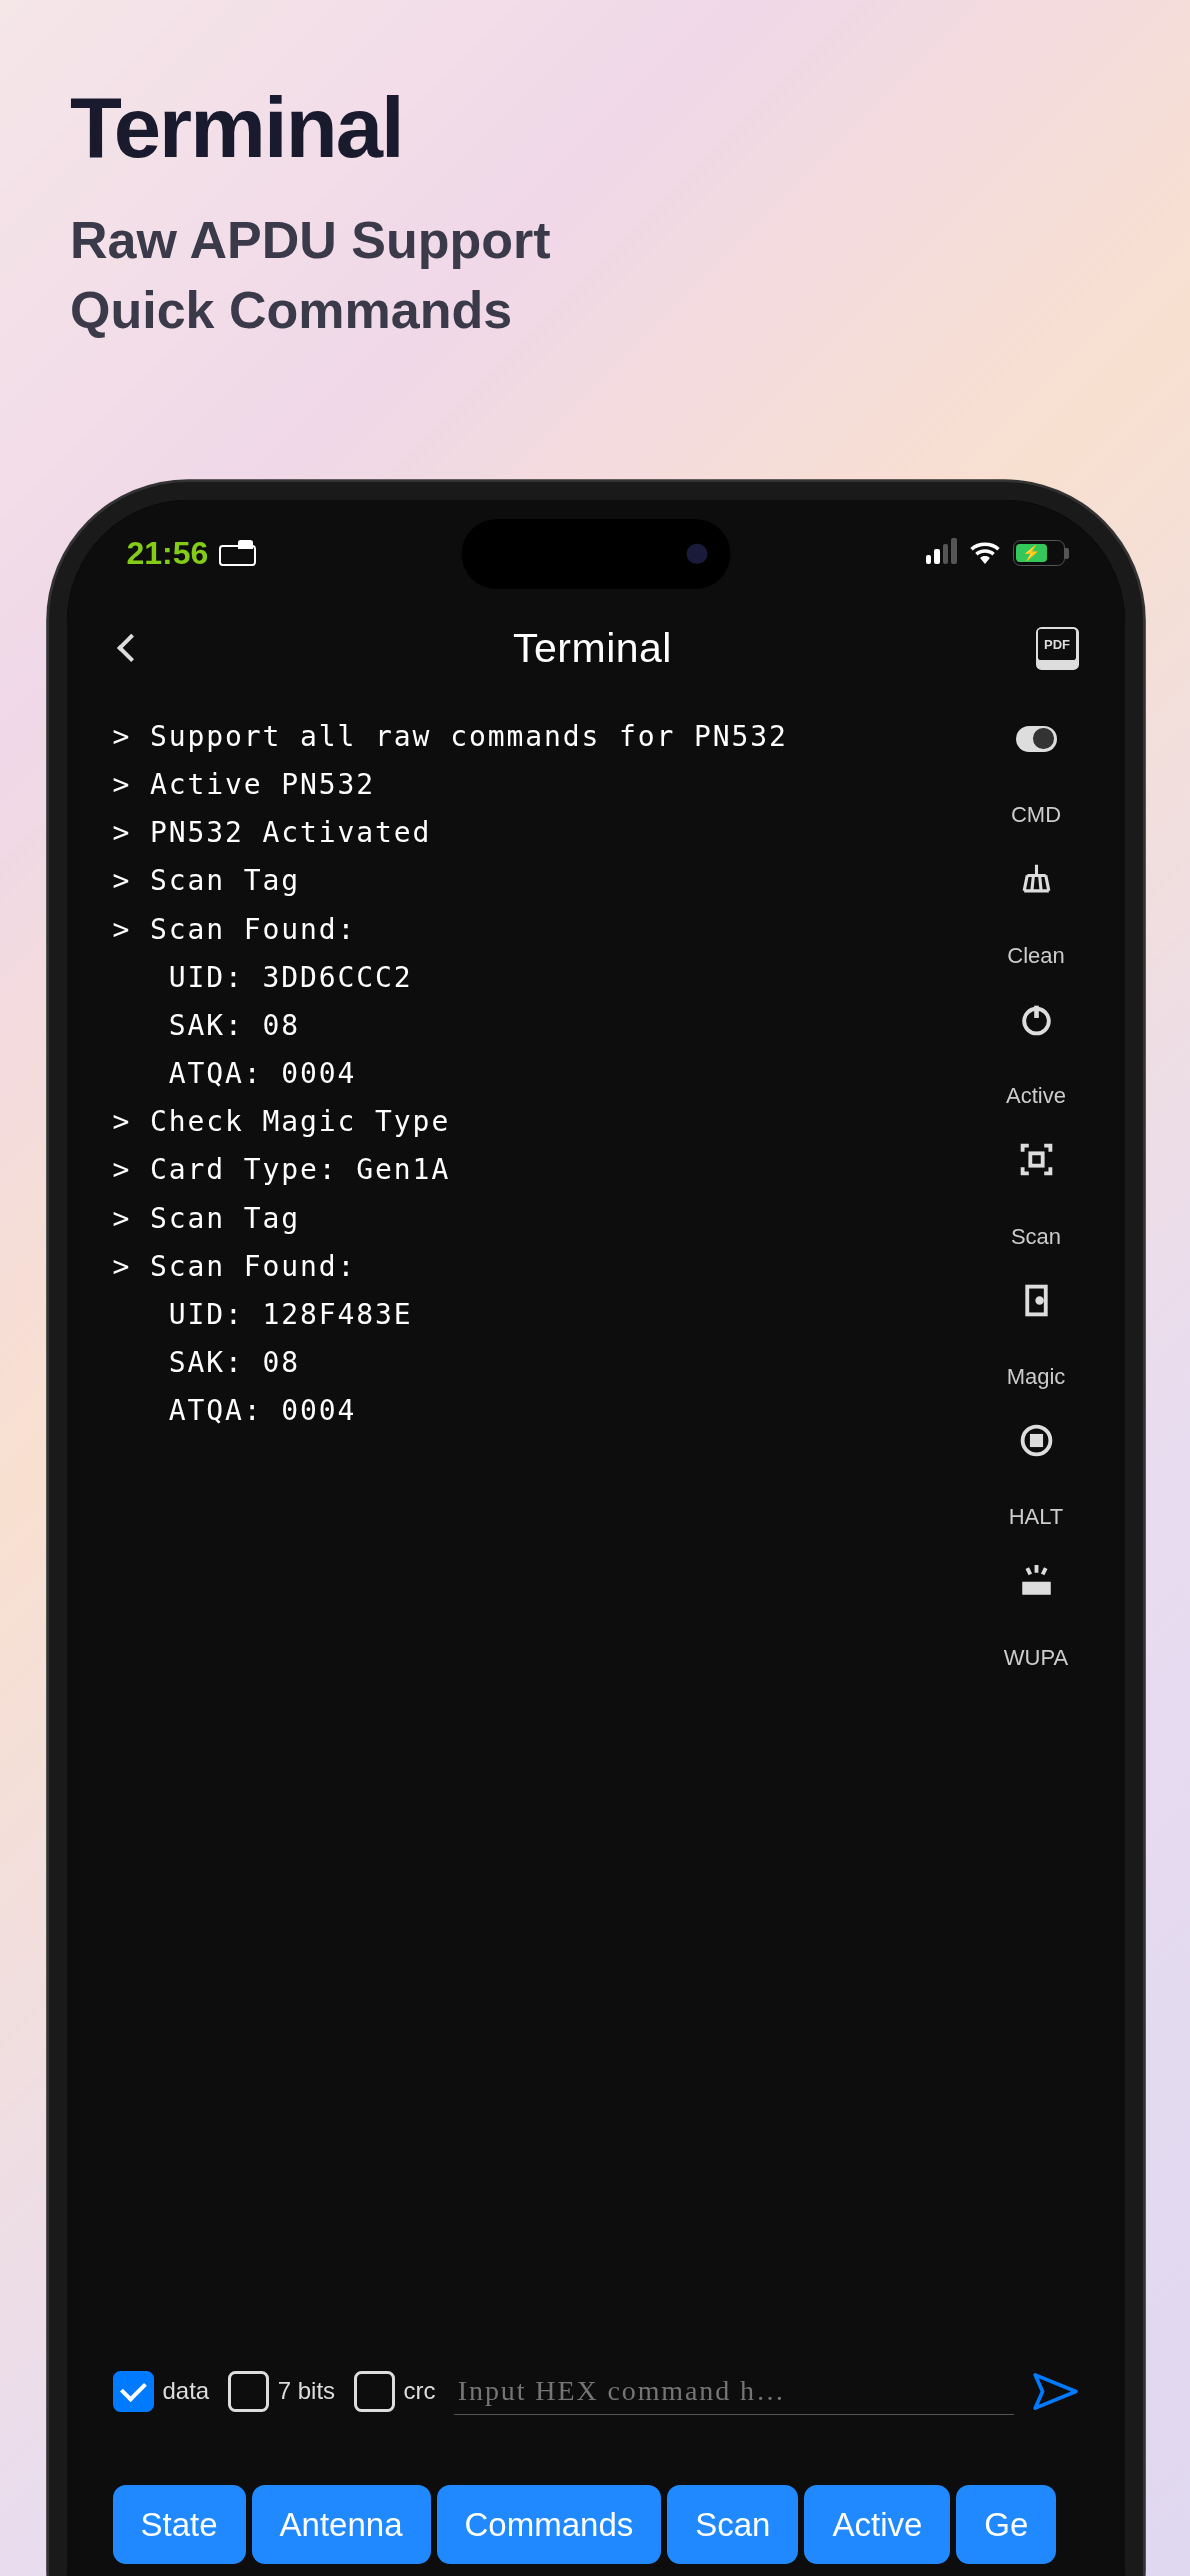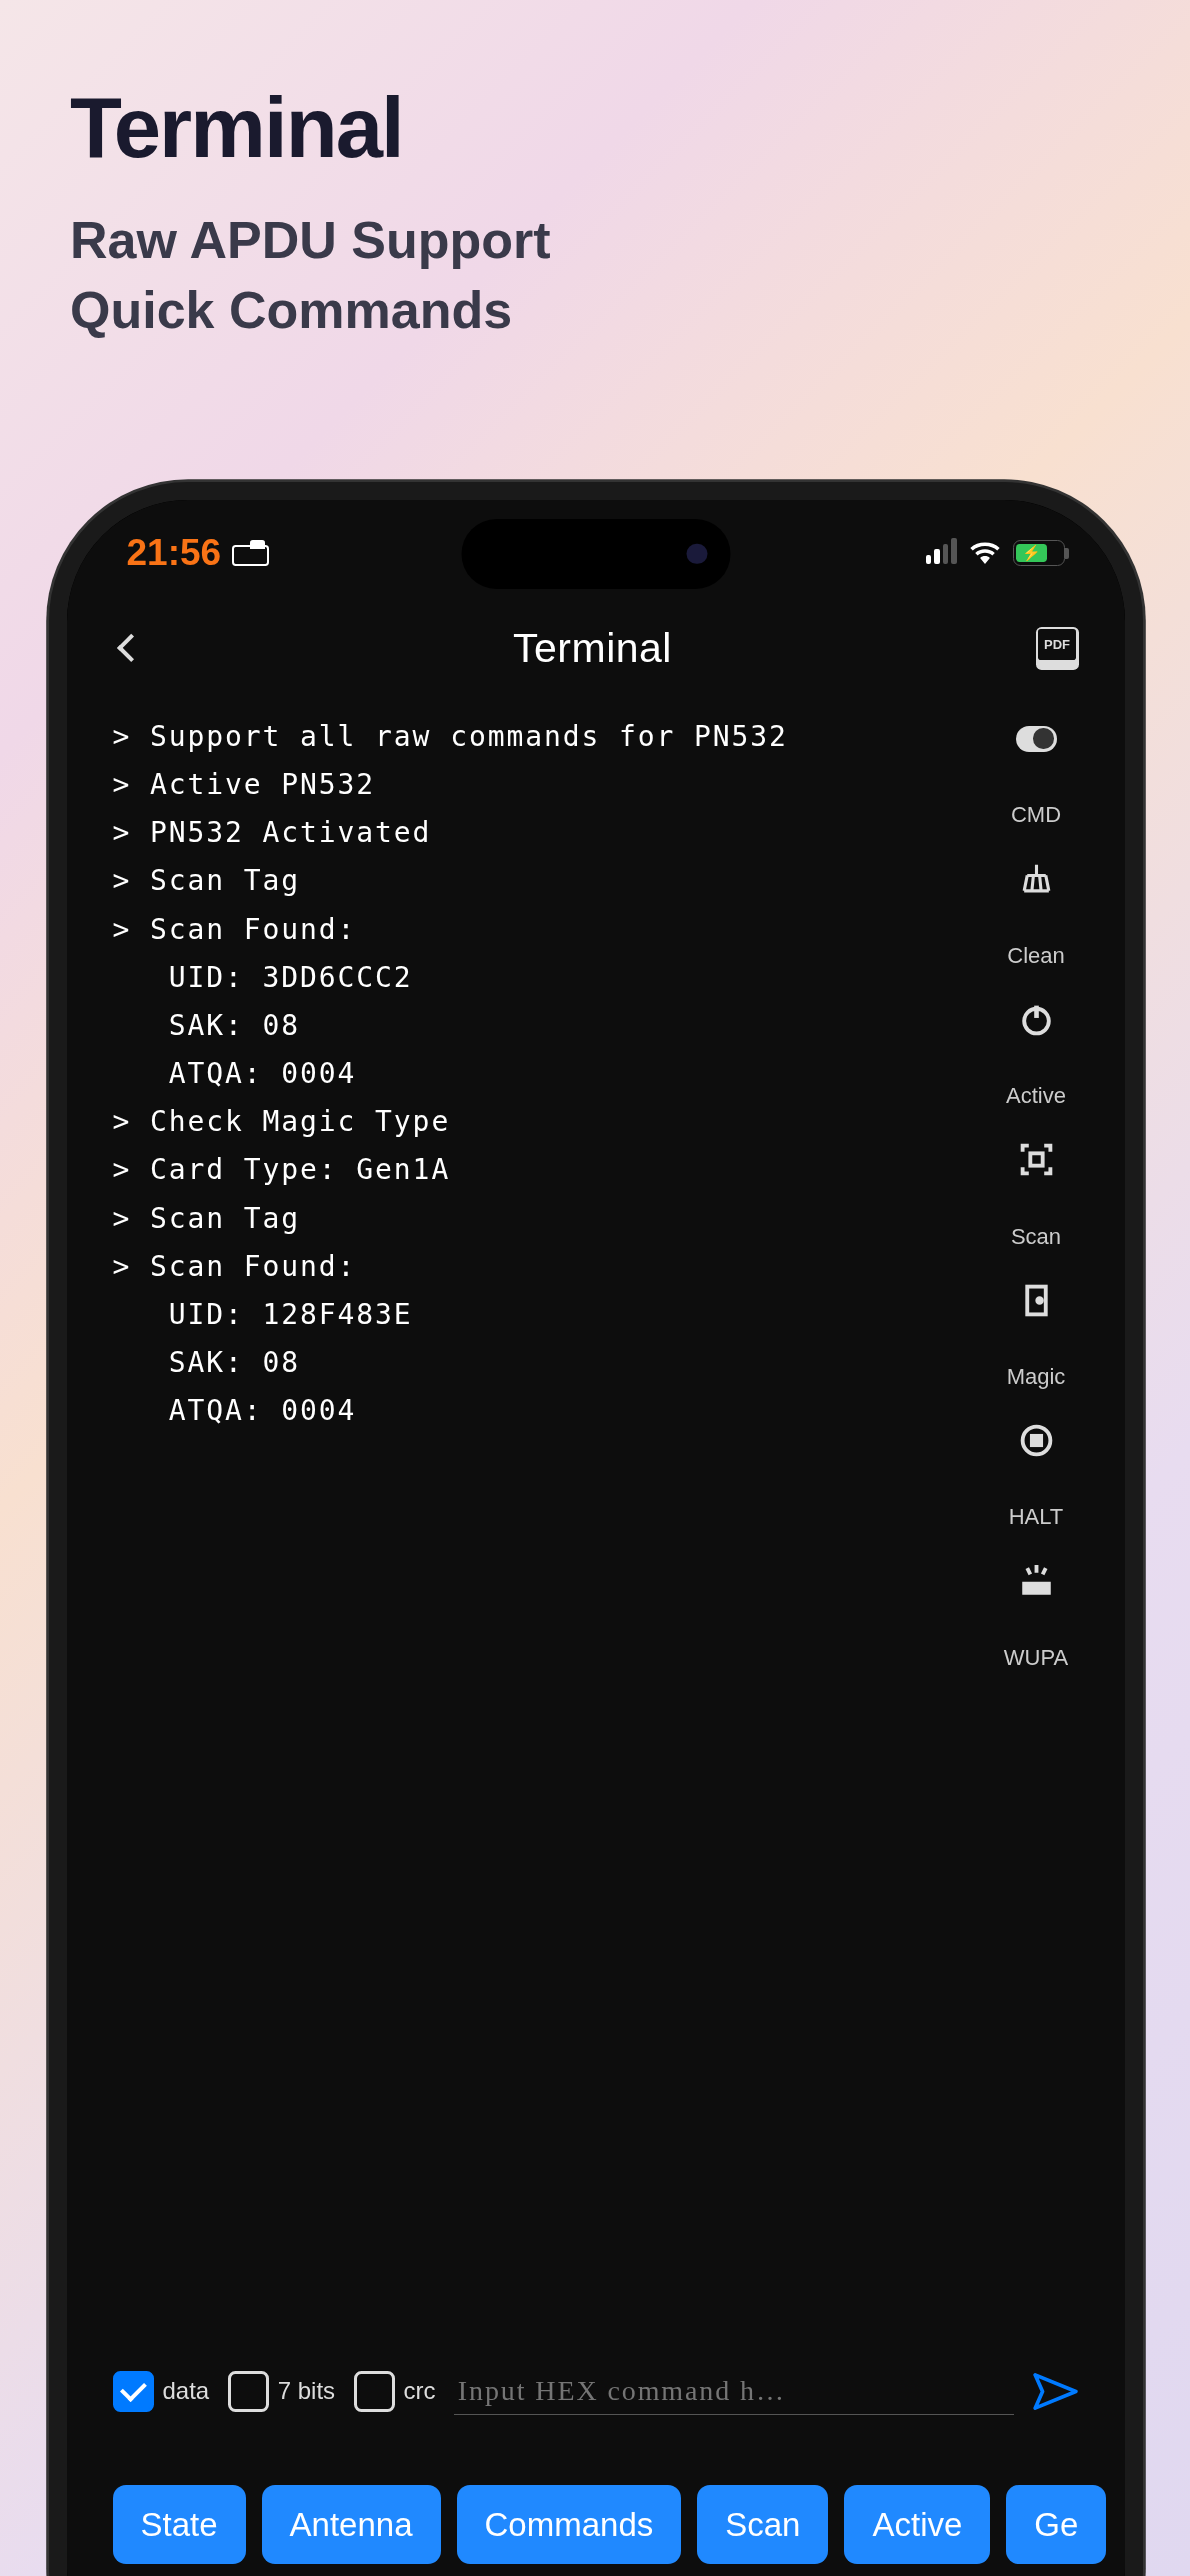--- a/index.html
+++ b/index.html
@@ -93,22 +93,22 @@
       justify-content: space-between;
       align-items: center;
       padding: 0 60px;
       z-index: 50;
     }
     
     .status-left {
       display: flex;
       align-items: center;
       gap: 11px;
-      color: #f97316;
-      font-size: 37px;
+      color: #84cc16;
+      font-size: 32px;
       font-weight: 600;
     }
     
     .bed-icon {
       width: 37px;
       height: 26px;
       position: relative;
     }
     
     .bed-icon::before {
@@ -389,21 +389,21 @@
       align-items: center;
       justify-content: center;
     }
     
     .quick-commands {
       position: absolute;
       bottom: 125px;
       left: 46px;
       right: 0;
       display: flex;
-      gap: 16px;
+      gap: 6px;
       overflow: hidden;
     }
     
     .cmd-button {
       background: #2089ff;
       color: #fff;
       font-size: 33px;
       font-weight: 400;
       padding: 20.4px 28px;
       border-radius: 13px;

